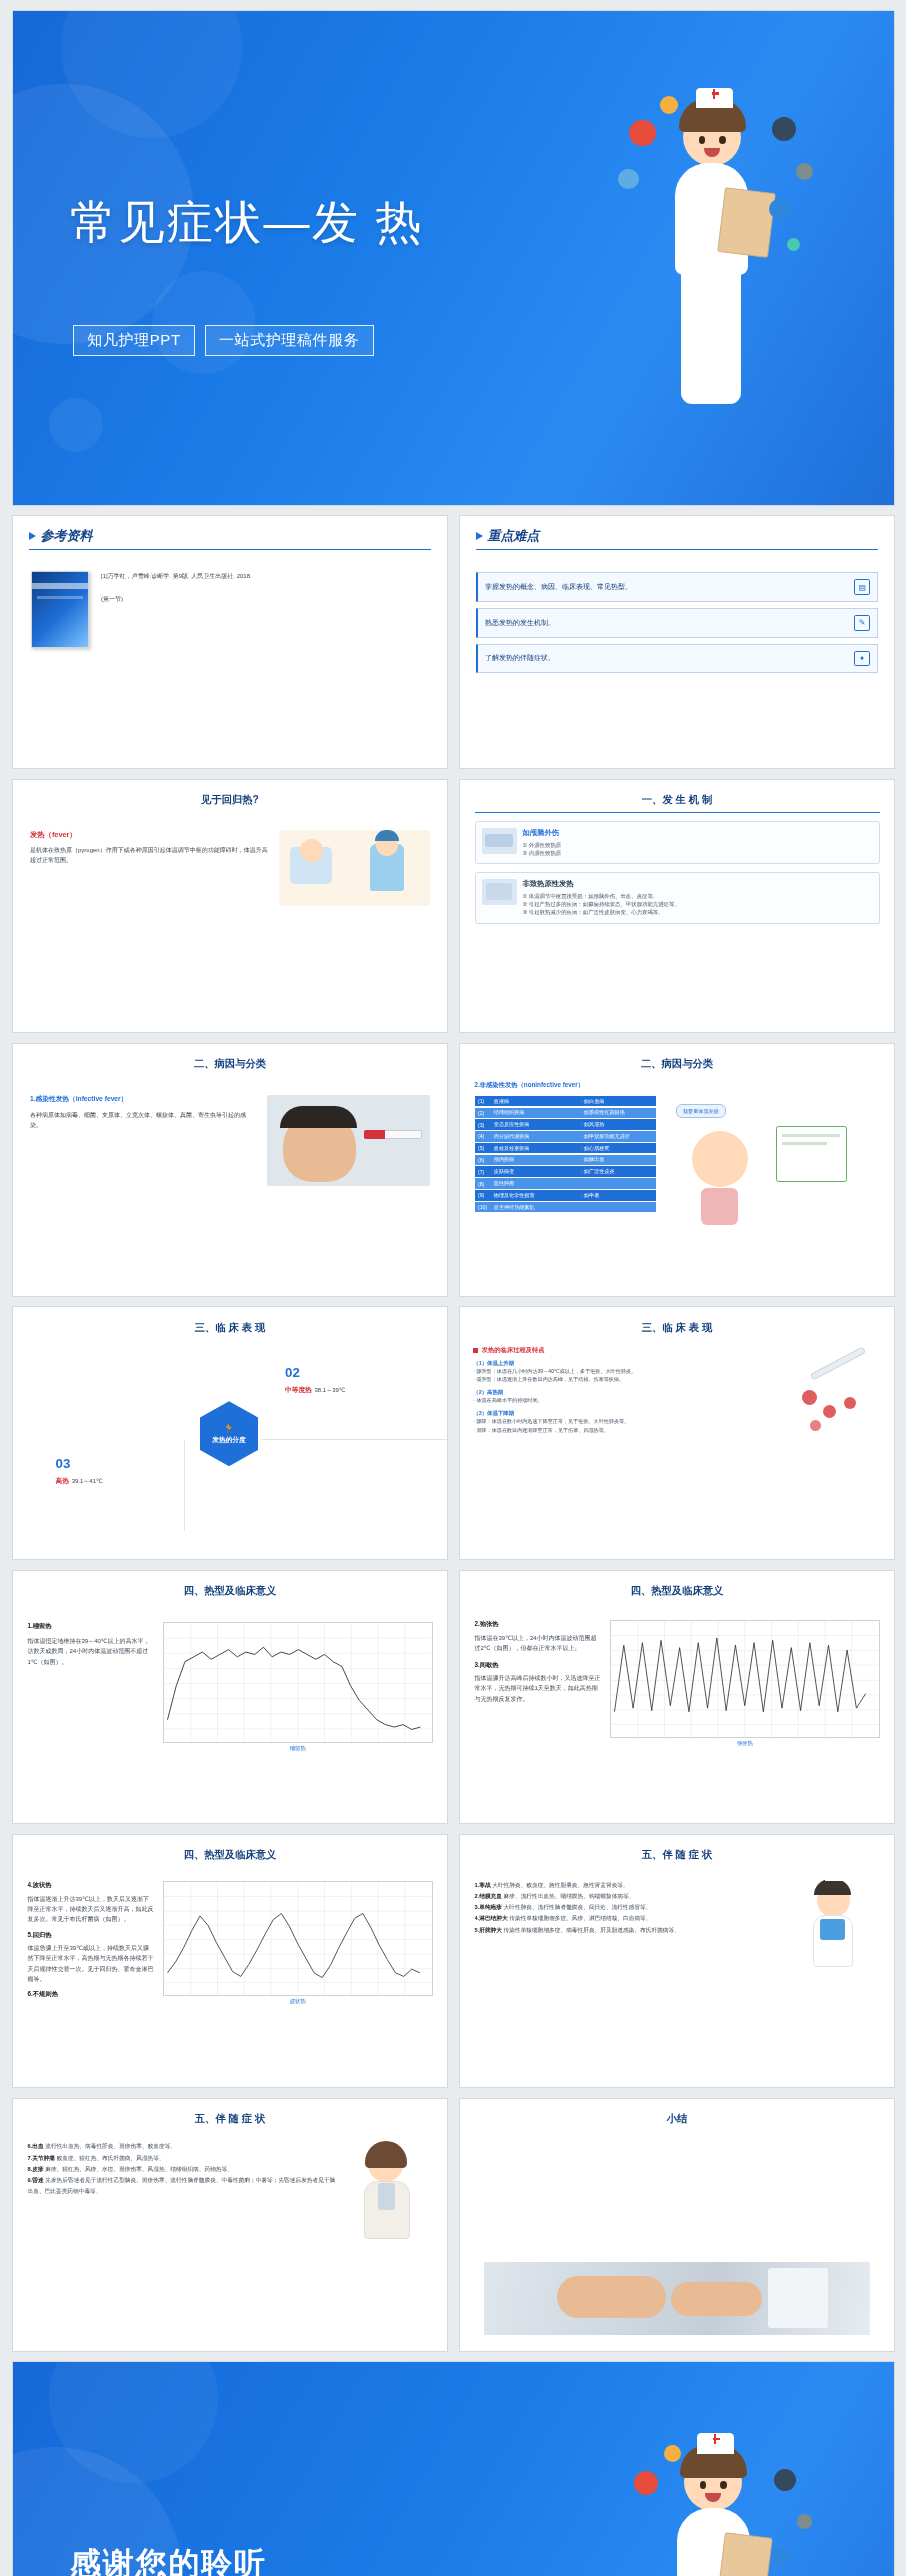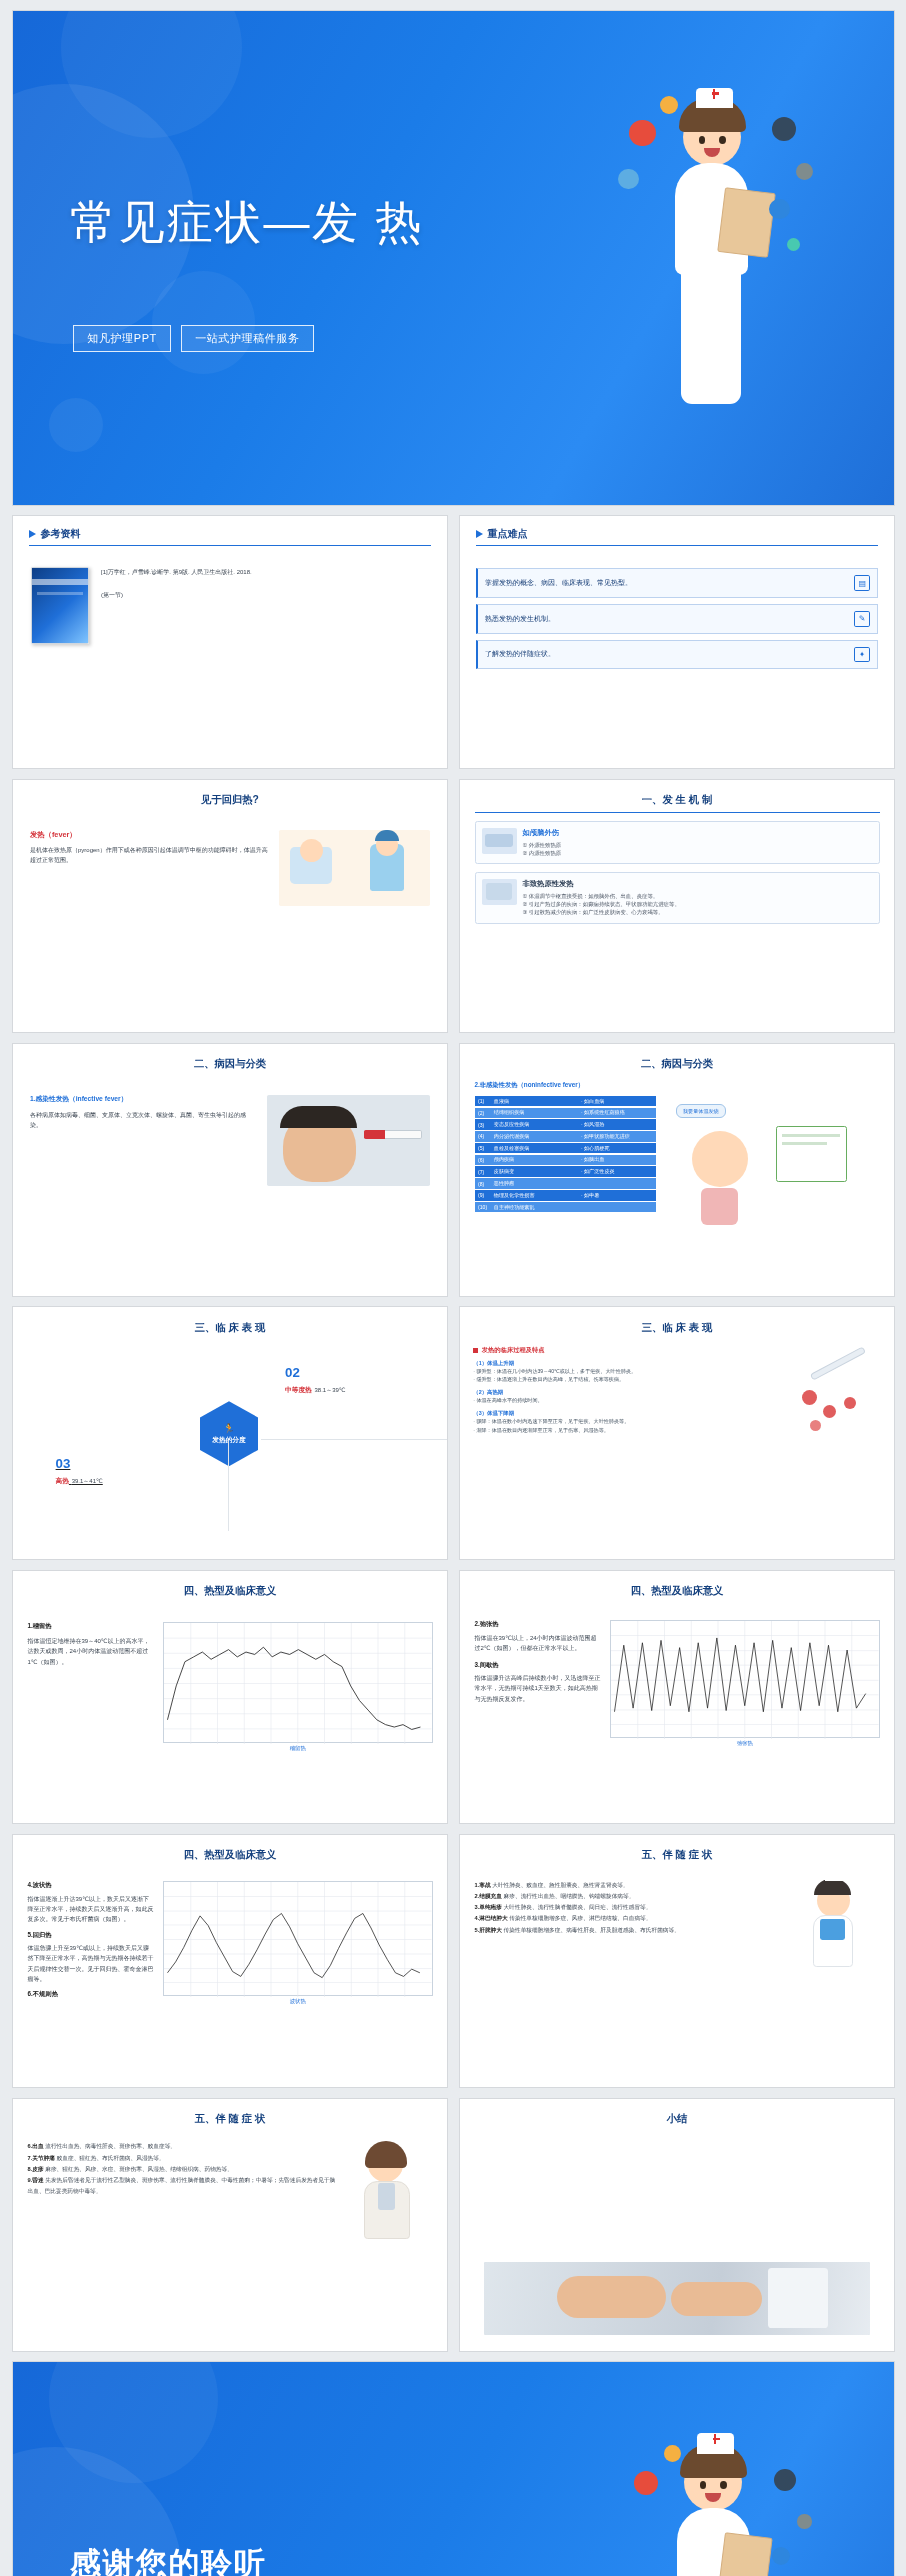--- a/index.html
+++ b/index.html
@@ -40,21 +40,21 @@
   .cover .b3 { width: 103px; height: 103px; left: 139px; top: 260px; background: rgba(255,255,255,0.05); }
   .cover .b4 { width: 54px; height: 54px; left: 36px; top: 387px; background: rgba(255,255,255,0.06); }
   .cover-title {
     position: absolute; left: 57px; top: 181px;
     font-size: 46px; font-weight: normal; letter-spacing: 2.4px;
     text-shadow: 0 1.8px 4.8px rgba(0,0,0,0.18);
   }
   .cover-tags { position: absolute; left: 60px; top: 314px; display: flex; gap: 9.7px; }
   .cover-tag {
     border: 0.6px solid rgba(255,255,255,0.85);
-    padding: 5.4px 13.3px; font-size: 11px; letter-spacing: 0.6px;
+    padding: 5.4px 13.3px; font-size: 15px; letter-spacing: 0.6px;
     background: rgba(255,255,255,0.08);
   }
   
   .nurse { position: absolute; }
   .nurse-body { width: 73px; height: 112px; background: #fff; border-radius: 33px 33px 8.5px 8.5px; }
   .nurse-head { width: 58px; height: 58px; background: #ffd9b8; border-radius: 50%; position: relative; }
   .nurse-hair { position: absolute; left: -4.2px; top: -9.7px; width: 67px; height: 34px; background: #6b4a2f; border-radius: 34px 34px 6px 6px; }
   .nurse-cap { position: absolute; left: 13.3px; top: -20px; width: 37px; height: 20.6px; background: #fff; border-radius: 4.2px 4.2px 0 0; }
   .nurse-cap:after { content: ""; position: absolute; left: 15.7px; top: 4.8px; width: 7.3px; height: 2.4px; background: #e0322e; }
   .nurse-cap:before { content: ""; position: absolute; left: 16.3px; top: 1.2px; width: 2.4px; height: 9.7px; background: #e0322e; }
@@ -63,21 +63,21 @@
   .clipboard { background: #e8c79a; border: 1.8px solid #d4ae7e; border-radius: 2.4px; }
   .mol-dot { position: absolute; border-radius: 50%; }
 
   
   .s-title {
     text-align: center; font-size: 10.3px; font-weight: bold; color: #14407e;
     margin-top: 13.3px;
   }
   .hdr-left {
     display: flex; align-items: center; gap: 4.8px;
-    margin: 11px 0 0 15.7px; font-size: 10px; font-weight: bold; color: #16448a;
+    margin: 11px 0 0 15.7px; font-size: 13px; font-weight: bold; color: #16448a; font-style: italic;
   }
   .arrowmark {
     width: 0; height: 0; border-left: 7.9px solid #1f6fd8;
     border-top: 4.8px solid transparent; border-bottom: 4.8px solid transparent;
   }
   .underline-bar { height: 1.2px; background: #1f6fd8; margin: 3.6px 15.7px 0 15.7px; }
 
   .book {
     width: 58px; height: 77px; background: linear-gradient(135deg,#0d3e86,#1f6fd8 55%,#7fc4ff);
     border: 1.2px solid #cfd6de; border-radius: 1.2px; position: relative;
@@ -364,21 +364,21 @@
     <div style="position:relative;height:181px;margin-top:14.5px;">
       <div style="position:absolute;left:187px;top:52px;" class="hexwrap">
         <span style="font-size:9.7px;">🏃</span>
         <span>发热的分度</span>
       </div>
       <div style="position:absolute;left:248px;top:0;width:187px;height:91px;border-bottom:0.6px solid #dfe4e9;padding:15.7px 0 0 24px;">
         <div class="grade-num">02</div>
         <div class="grade-name" style="margin-top:6px;display:inline-block;">中等度热</div>
         <span class="grade-val">38.1～39℃</span>
       </div>
-      <div style="position:absolute;left:0.6px;top:91px;width:215px;height:91px;border-right:0.6px solid #dfe4e9;padding:15.7px 0 0 42px;text-decoration:underline;">
+      <div style="position:absolute;left:0.6px;top:91px;width:171px;height:91px;border-right:0.6px solid #dfe4e9;padding:15.7px 0 0 42px;">
         <div class="grade-num">03</div>
         <div class="grade-name" style="margin-top:6px;display:inline-block;">高热</div>
         <span class="grade-val">39.1～41℃</span>
       </div>
     </div>
   </div>
 
   <div class="slide half">
     <div class="s-title">三、临 床 表 现</div>
     <div style="display:flex;align-items:flex-start;margin:11px 13.3px 0 13.3px;gap:6px;">

